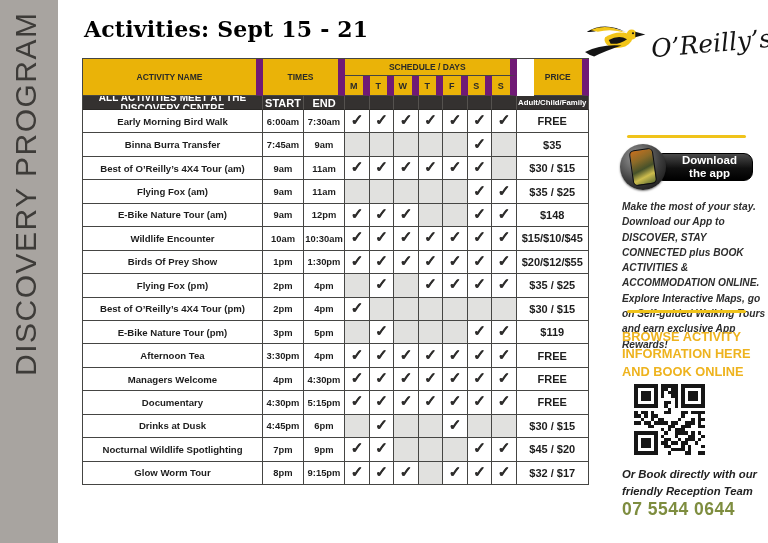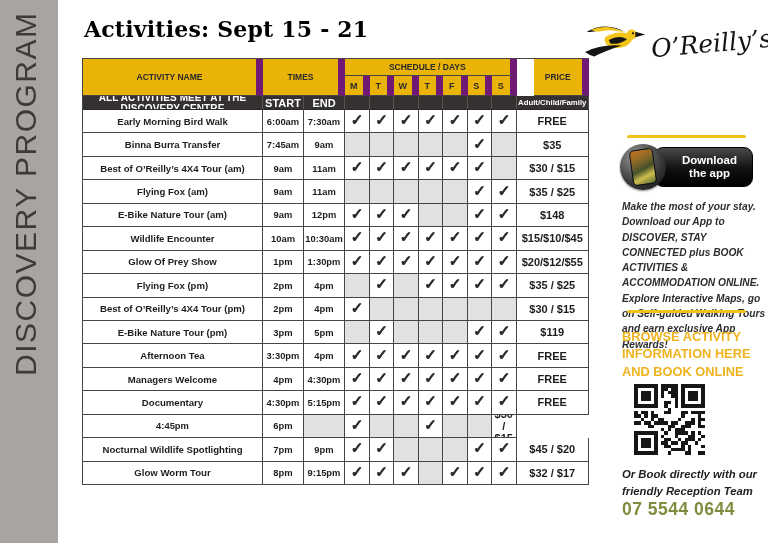--- a/index.html
+++ b/index.html
@@ -84,21 +84,21 @@
     background:radial-gradient(circle at 35% 30%, #9a9a9a, #3c3c3c 55%, #151515 90%);
     box-shadow:0 1px 2px rgba(0,0,0,0.5); z-index:2;
     display:flex; align-items:center; justify-content:center; margin-right:-12px;
   }
   .app-icon-photo {
     width:24px; height:36px; border-radius:5px; transform:rotate(-8deg);
     background:linear-gradient(160deg, #c9701e 0%, #8a6a28 30%, #46512a 55%, #cdbd4e 75%, #5a6a30 100%);
     border:1px solid #0c0c0c;
   }
   .app-pill {
-    flex:1; height:40px; border-radius:9px;
+    flex:1; height:28px; border-radius:9px;
     background:linear-gradient(#4a4a4a, #101010 55%, #000);
     border:1px solid #000;
     color:#fff; font-weight:700; font-size:11.5px; line-height:1.15;
     display:flex; flex-direction:column; align-items:center; justify-content:center;
     padding-left:12px; text-align:center;
   }
 
   .app-blurb {
     position:absolute; left:622px; top:199px; width:144px;
     font-style:italic; font-weight:700; font-size:10.2px; line-height:1.5; color:#2d2d2d;
@@ -236,21 +236,21 @@
         <div class="cell day on">✓</div>
         <div class="cell day on">✓</div>
         <div class="cell day on">✓</div>
         <div class="cell day on">✓</div>
         <div class="cell day on">✓</div>
         <div class="cell day on">✓</div>
         <div class="cell day on">✓</div>
         <div class="cell price">$15/$10/$45</div>
       </div>
       <div class="grid-row body-row">
-        <div class="cell name">Glow Of Prey Show</div>
+        <div class="cell name">Birds Of Prey Show</div>
         <div class="cell time">1pm</div>
         <div class="cell time">1:30pm</div>
         <div class="cell day on">✓</div>
         <div class="cell day on">✓</div>
         <div class="cell day on">✓</div>
         <div class="cell day on">✓</div>
         <div class="cell day on">✓</div>
         <div class="cell day on">✓</div>
         <div class="cell day on">✓</div>
         <div class="cell price">$20/$12/$55</div>
@@ -327,20 +327,21 @@
         <div class="cell day on">✓</div>
         <div class="cell day on">✓</div>
         <div class="cell day on">✓</div>
         <div class="cell day on">✓</div>
         <div class="cell day on">✓</div>
         <div class="cell day on">✓</div>
         <div class="cell day on">✓</div>
         <div class="cell price">FREE</div>
       </div>
       <div class="grid-row body-row">
+        <div class="cell name">Drinks at Dusk</div>
         <div class="cell time">4:45pm</div>
         <div class="cell time">6pm</div>
         <div class="cell day off"></div>
         <div class="cell day on">✓</div>
         <div class="cell day off"></div>
         <div class="cell day off"></div>
         <div class="cell day on">✓</div>
         <div class="cell day off"></div>
         <div class="cell day off"></div>
         <div class="cell price">$30 / $15</div>

